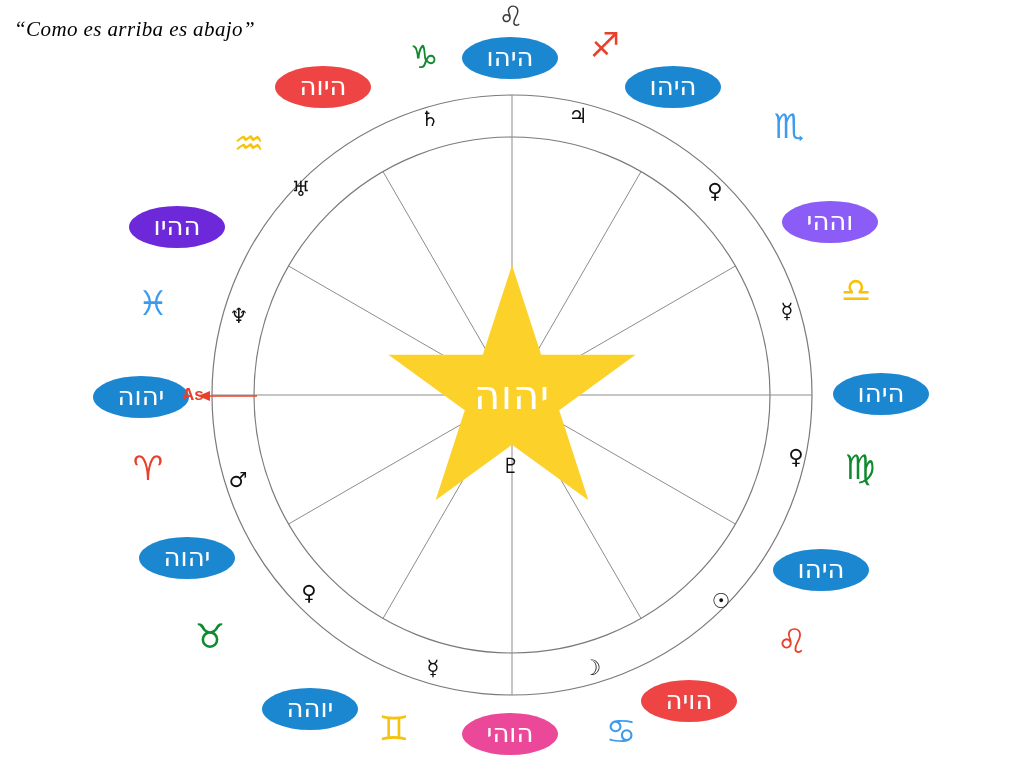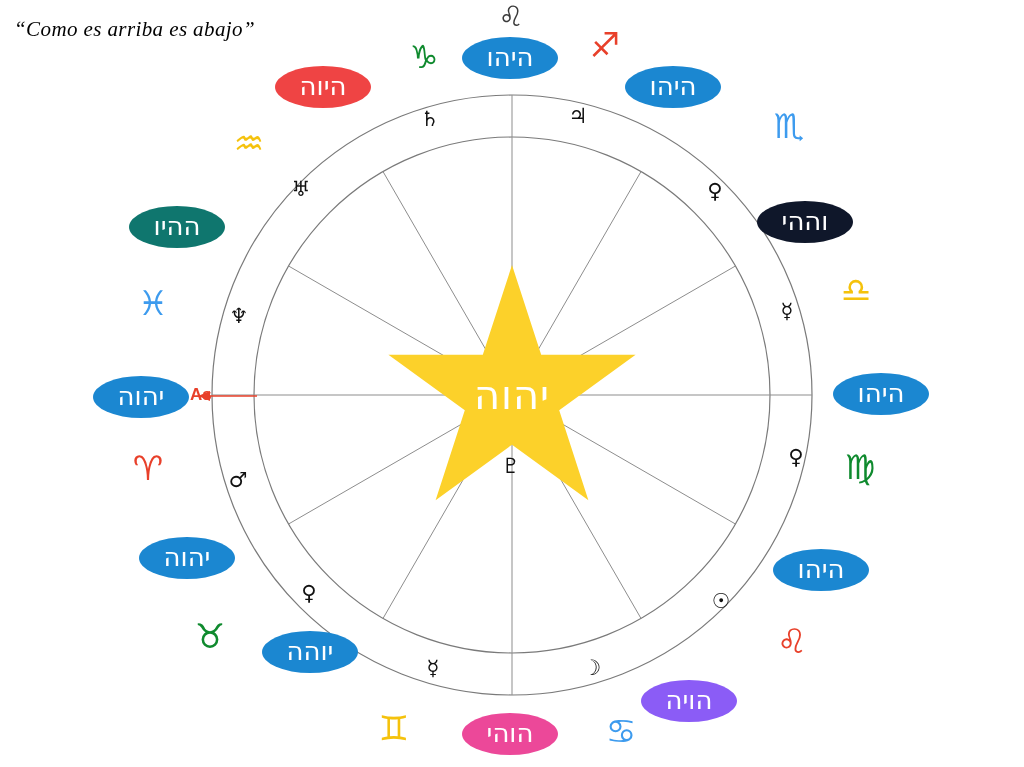--- a/index.html
+++ b/index.html
@@ -107,21 +107,20 @@
 
   
   #asc-label {
     position: absolute;
     left: 182px;
     top: 385px;
     color: #e8402a;
     font-family: "Liberation Sans", sans-serif;
     font-size: 17px;
     font-weight: bold;
-    margin-left: 8px;
   }
 </style>
 </head>
 <body>
 
 <div id="stage">
 
   <div id="title">“Como es arriba es abajo”</div>
 
   <svg id="wheel-svg" viewBox="0 0 1024 767" xmlns="http://www.w3.org/2000/svg">
@@ -150,28 +149,28 @@
         <line x1="257" y1="396" x2="202" y2="396" stroke="#e8402a" stroke-width="1.6"></line>
         <polygon points="198,396 210,391 210,401" fill="#e8402a"></polygon>
       </g>
   </svg>
 
   <div id="overlay">
     <div id="ellipse-layer">
         <div class="node ellipse" style="left: 510px; top: 58px; background: rgb(27, 135, 209);">היהו</div>
         <div class="node ellipse" style="left: 323px; top: 87px; background: #ef4444;">היוה</div>
         <div class="node ellipse" style="left: 673px; top: 87px; background: rgb(27, 135, 209);">היהו</div>
-        <div class="node ellipse" style="left: 177px; top: 227px; background: #0f766e;">ההיו</div>
-        <div class="node ellipse" style="left: 805px; top: 222px; background: #0f172a;">וההי</div>
+        <div class="node ellipse" style="left: 177px; top: 227px; background: #6d28d9;">ההיו</div>
+        <div class="node ellipse" style="left: 830px; top: 222px; background: #8b5cf6;">וההי</div>
         <div class="node ellipse" style="left: 141px; top: 397px; background: rgb(27, 135, 209);">יהוה</div>
         <div class="node ellipse" style="left: 881px; top: 394px; background: rgb(27, 135, 209);">היהו</div>
         <div class="node ellipse" style="left: 187px; top: 558px; background: rgb(27, 135, 209);">יהוה</div>
         <div class="node ellipse" style="left: 821px; top: 570px; background: rgb(27, 135, 209);">היהו</div>
-        <div class="node ellipse" style="left: 310px; top: 652px; background: rgb(27, 135, 209);">יוהה</div>
-        <div class="node ellipse" style="left: 689px; top: 701px; background: #8b5cf6;">הויה</div>
+        <div class="node ellipse" style="left: 310px; top: 709px; background: rgb(27, 135, 209);">יוהה</div>
+        <div class="node ellipse" style="left: 689px; top: 701px; background: #ef4444;">הויה</div>
         <div class="node ellipse" style="left: 510px; top: 734px; background: #ec4899;">הוהי</div>
       </div>
     <div id="zodiac-layer">
         <div class="node zodiac" style="left: 511px; top: 17px; color: rgb(58, 58, 58); font-size: 28px;">♌</div>
         <div class="node zodiac" style="left: 424px; top: 57px; color: rgb(15, 138, 46); font-size: 32px;">♑</div>
         <div class="node zodiac" style="left: 605px; top: 45px; color: rgb(232, 64, 42); font-size: 34px;">♐</div>
         <div class="node zodiac" style="left: 789px; top: 126px; color: rgb(61, 155, 238); font-size: 34px;">♏</div>
         <div class="node zodiac" style="left: 856px; top: 290px; color: rgb(245, 194, 12); font-size: 34px;">♎</div>
         <div class="node zodiac" style="left: 860px; top: 467px; color: rgb(15, 138, 46); font-size: 34px;">♍</div>
         <div class="node zodiac" style="left: 792px; top: 641px; color: rgb(232, 64, 42); font-size: 34px;">♌</div>

